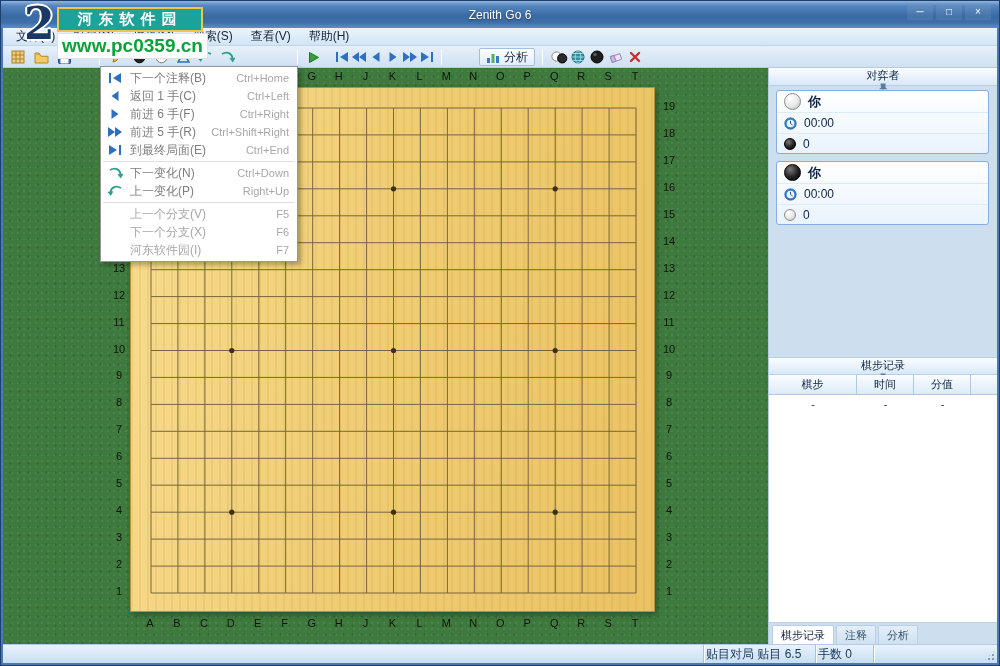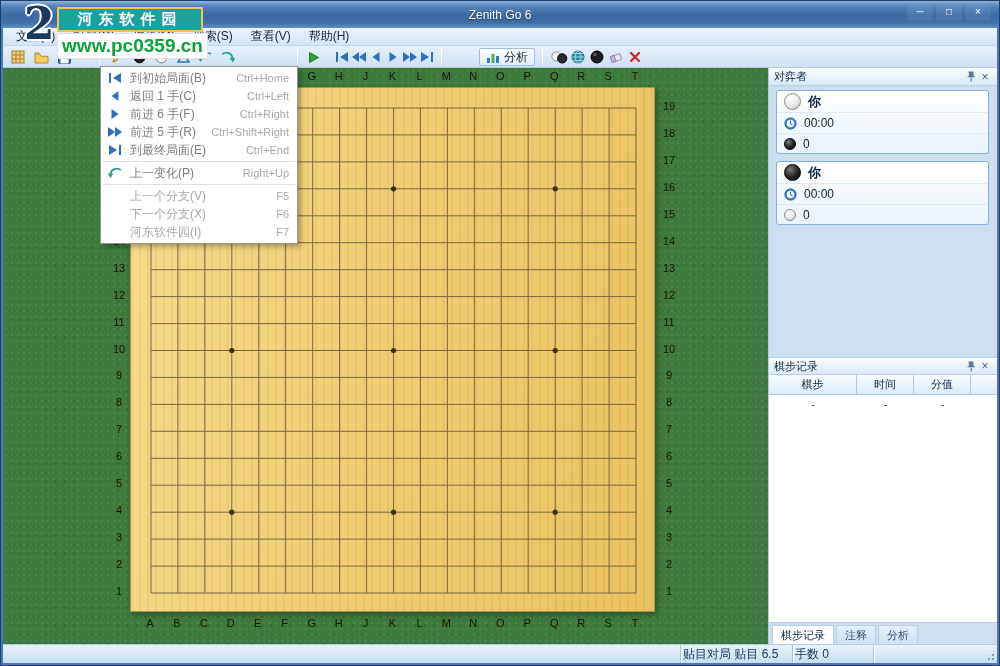--- a/index.html
+++ b/index.html
@@ -47,21 +47,21 @@
     background-size:6px 6px,9px 9px;background-position:0 0,3px 4px;}
   .board{position:absolute;left:127px;top:19px;width:525px;height:525px;
     background:repeating-linear-gradient(90deg,rgba(170,120,40,.10) 0 2px,rgba(170,120,40,0) 2px 8px),
                linear-gradient(100deg,#f7dc8e 0%,#f0cd74 45%,#eac262 100%);
     border:1px solid #b4913f;box-shadow:2px 3px 6px rgba(0,0,0,.30);}
   .coord{position:absolute;width:20px;text-align:center;font-size:11px;color:#101408;}
 
   
   .right-panel{position:absolute;top:68px;left:768px;width:229px;height:576px;background:#cddeef;border-left:1px solid #b5cbe2;}
   .panel-header{position:absolute;left:0;right:0;height:18px;display:flex;align-items:center;padding:0 5px;
-    background:linear-gradient(#fbfdff,#d8e8f7);border-bottom:1px solid #b8cfe6;}
+    background:linear-gradient(#fbfdff,#d8e8f7);border-bottom:1px solid #b8cfe6;flex-direction:column;}
   .ph-players{top:0;}
   .ph-moves{top:289px;border-top:1px solid #b8cfe6;}
   .panel-title{flex:1;font-size:11px;color:#0f2440;}
   .pbtn{width:14px;height:14px;display:flex;align-items:center;justify-content:center;color:#4a6a90;font-size:12px;line-height:12px;}
 
   .player-card{position:absolute;left:7px;width:213px;height:64px;border:1px solid #86aede;border-radius:3px;
     background:linear-gradient(#ffffff,#e9f3fc);overflow:hidden;}
   .player-card.pc1{top:22px;}
   .player-card.pc2{top:93px;}
   .pc-row{display:flex;align-items:center;gap:7px;height:21px;padding:0 7px;}
@@ -92,21 +92,21 @@
     border:1px solid #b8cfe6;border-bottom:none;border-radius:2px 2px 0 0;background:linear-gradient(#e4eef9,#d0e1f2);}
   .ptab.active{background:#fff;color:#0f2440;}
 
   
   .statusbar{position:absolute;top:644px;left:3px;right:3px;height:19px;display:flex;align-items:center;
     background:linear-gradient(#e8f2fc,#c9def2);border-top:1px solid #b5cbe2;font-size:12px;color:#16365c;}
   .sb-sec{height:100%;display:flex;align-items:center;padding:0 2px;}
   .sb-sec + .sb-sec{border-left:1px solid #a8c2dc;box-shadow:inset 1px 0 0 #fdfeff;}
   .sb1{flex:1;}
   .sb2{width:112px;}
-  .sb3{width:81px;}
+  .sb3{width:58px;}
   .sb4{width:124px;position:relative;}
   .grip{position:absolute;right:1px;bottom:1px;width:13px;height:13px;
     background-image:radial-gradient(#7f9cbc 1px,transparent 1.3px);background-size:4px 4px;
     clip-path:polygon(100% 0,100% 100%,0 100%);}
 
   
   .dropdown{position:absolute;left:100px;top:66px;width:198px;z-index:100;background:#fff;border:1px solid #979797;
     box-shadow:3px 3px 5px rgba(0,0,0,.28);padding:2px 0;}
   .menu-item{display:flex;align-items:center;height:18px;padding:0 8px 0 6px;}
   .mi-icon{width:16px;height:15px;display:flex;align-items:center;justify-content:center;margin-right:7px;flex:none;}
@@ -522,21 +522,21 @@
   </div>
 
   <div class="dropdown" id="dropdown">
       <div class="menu-item">
         <span class="mi-icon">
           <svg width="14" height="10" viewBox="0 0 14 10">
             <rect x="1" y="0" width="2" height="10" fill="#2f6fbf"></rect>
             <path d="M13 0L5 5l8 5z" fill="#2f6fbf"></path>
           </svg>
         </span>
-        <span class="mi-label">到初始局面(B)</span>
+        <span class="mi-label">下一个注释(B)</span>
         <span class="mi-shortcut">Ctrl+Home</span>
       </div>
       <div class="menu-item">
         <span class="mi-icon">
           <svg width="10" height="10" viewBox="0 0 10 10">
             <path d="M8.5 0L1.5 5l7 5z" fill="#2f6fbf"></path>
           </svg>
         </span>
         <span class="mi-label">返回 1 手(C)</span>
         <span class="mi-shortcut">Ctrl+Left</span>
@@ -567,20 +567,30 @@
             <rect x="11" y="0" width="2" height="10" fill="#2f6fbf"></rect>
           </svg>
         </span>
         <span class="mi-label">到最终局面(E)</span>
         <span class="mi-shortcut">Ctrl+End</span>
       </div>
       <div class="menu-sep"></div>
       <div class="menu-item">
         <span class="mi-icon">
           <svg width="15" height="13" viewBox="0 0 15 13">
+            <path d="M2 3c5-3 10-1 10.5 4.5" fill="none" stroke="#2aa08e" stroke-width="1.8"></path>
+            <path d="M9.5 7.2l3.3 4.3 2.7-4.8z" fill="#2aa08e"></path>
+          </svg>
+        </span>
+        <span class="mi-label">下一变化(N)</span>
+        <span class="mi-shortcut">Ctrl+Down</span>
+      </div>
+      <div class="menu-item">
+        <span class="mi-icon">
+          <svg width="15" height="13" viewBox="0 0 15 13">
             <path d="M13 3C8 0 3 2 2.5 7.5" fill="none" stroke="#2aa08e" stroke-width="1.8"></path>
             <path d="M-0.5 6.7l3.2 4.3 2.7-4.8z" fill="#2aa08e"></path>
           </svg>
         </span>
         <span class="mi-label">上一变化(P)</span>
         <span class="mi-shortcut">Right+Up</span>
       </div>
       <div class="menu-sep"></div>
       <div class="menu-item disabled">
         <span class="mi-icon"></span>

